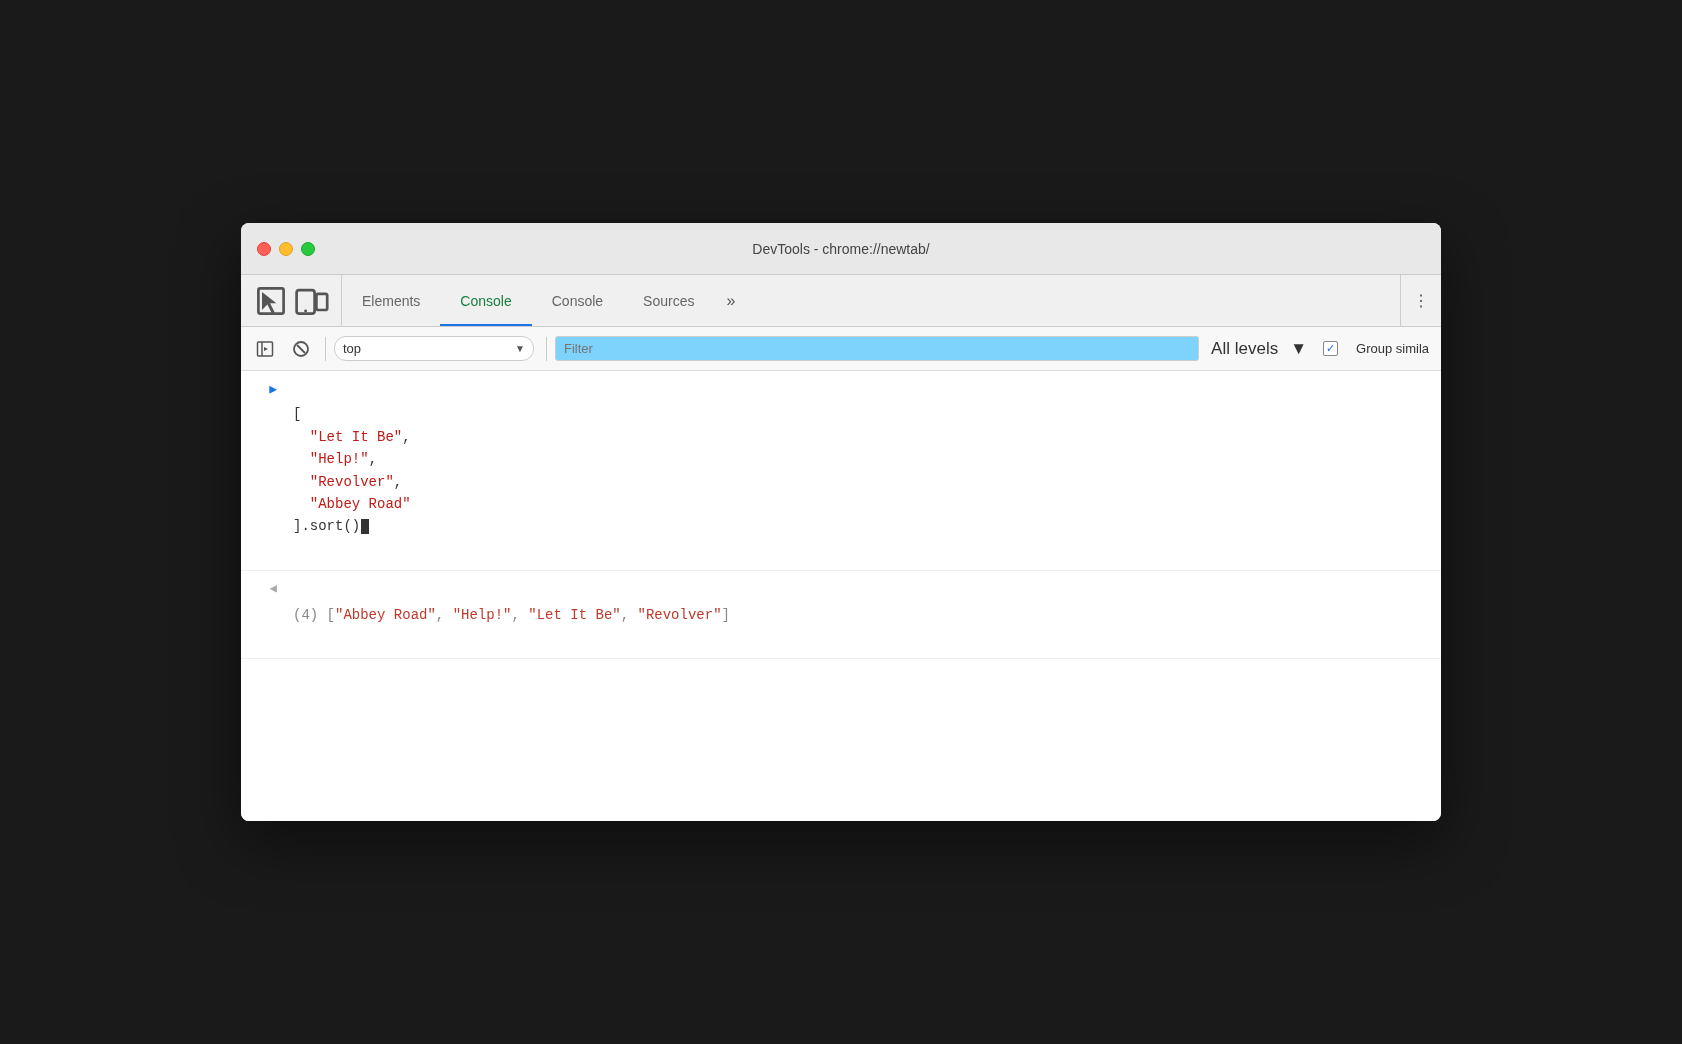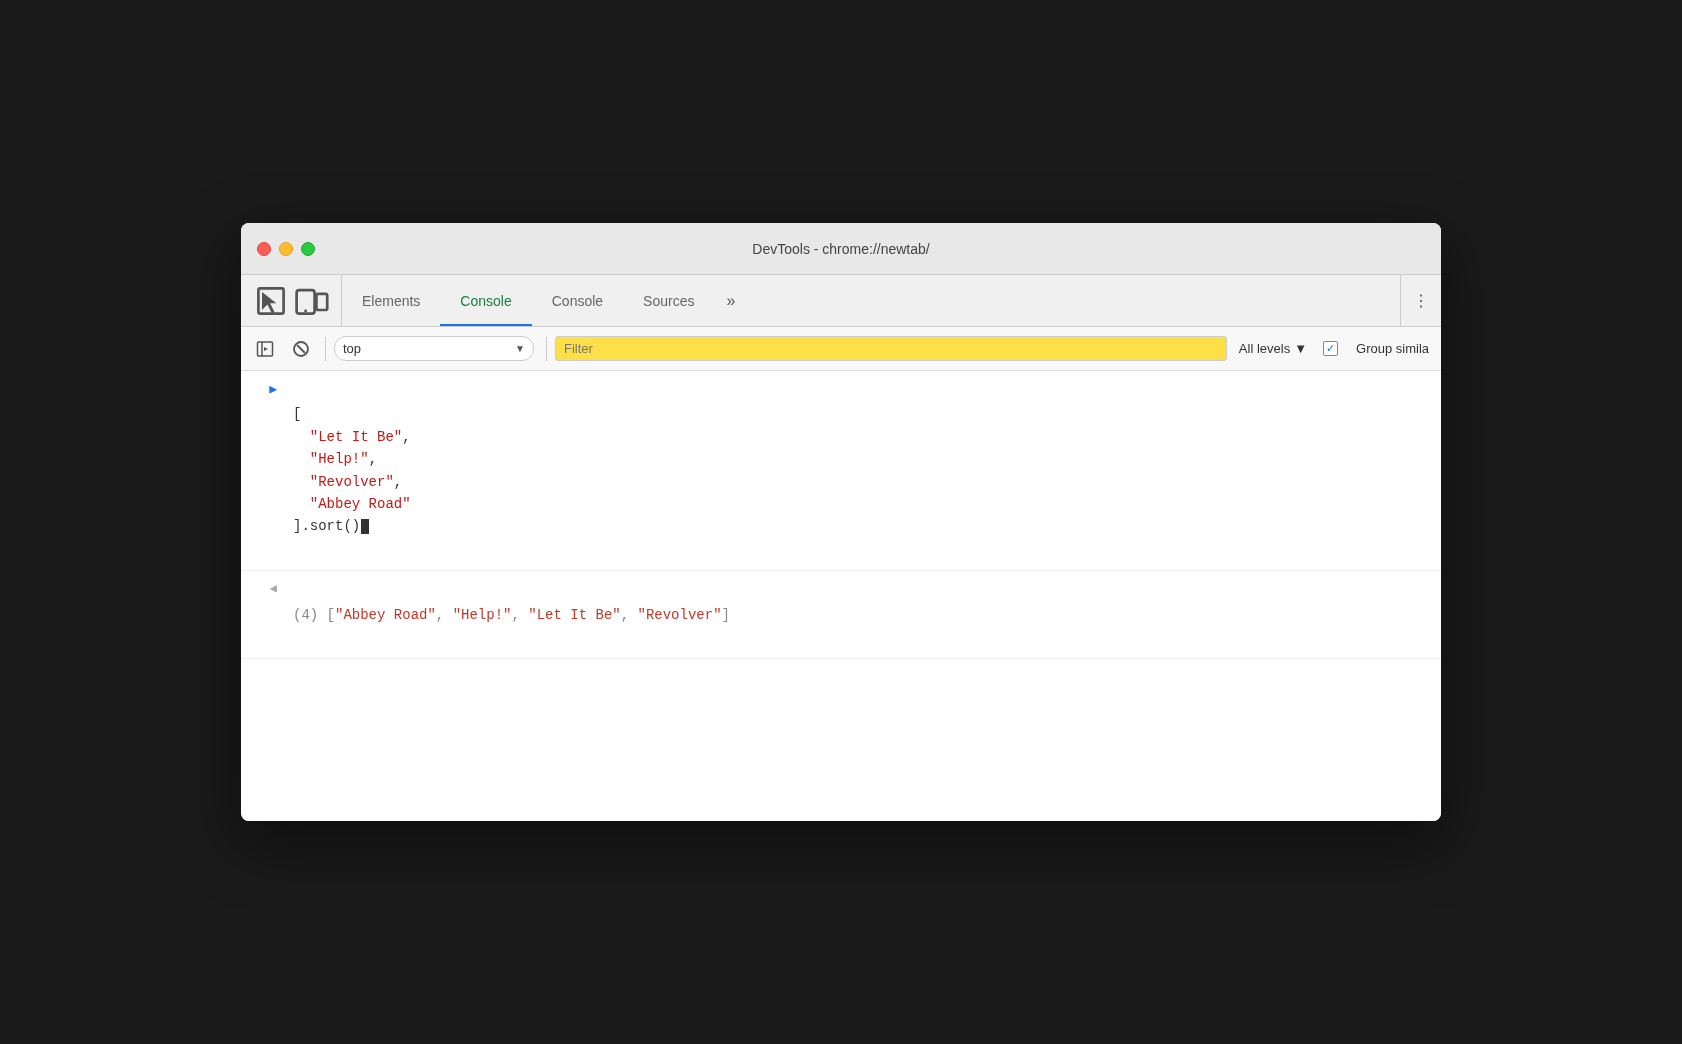--- a/index.html
+++ b/index.html
@@ -177,28 +177,28 @@
       color: #555;
     }
     .filter-input {
       border: 1px solid #ccc;
       border-radius: 3px;
       padding: 4px 8px;
       font-size: 13px;
       color: #333;
       flex: 1;
       min-width: 80px;
-      background: #fde047;
+      background: #7dd3fc;
     }
     .all-levels-btn {
       display: flex;
       align-items: center;
-      gap: 4px;
+      gap: 12px;
       padding: 4px 8px;
-      font-size: 13px;
+      font-size: 17px;
       color: #333;
       cursor: pointer;
       border-radius: 3px;
       white-space: nowrap;
     }
     .checkbox-label {
       display: flex;
       align-items: center;
       gap: 6px;
       font-size: 13px;

